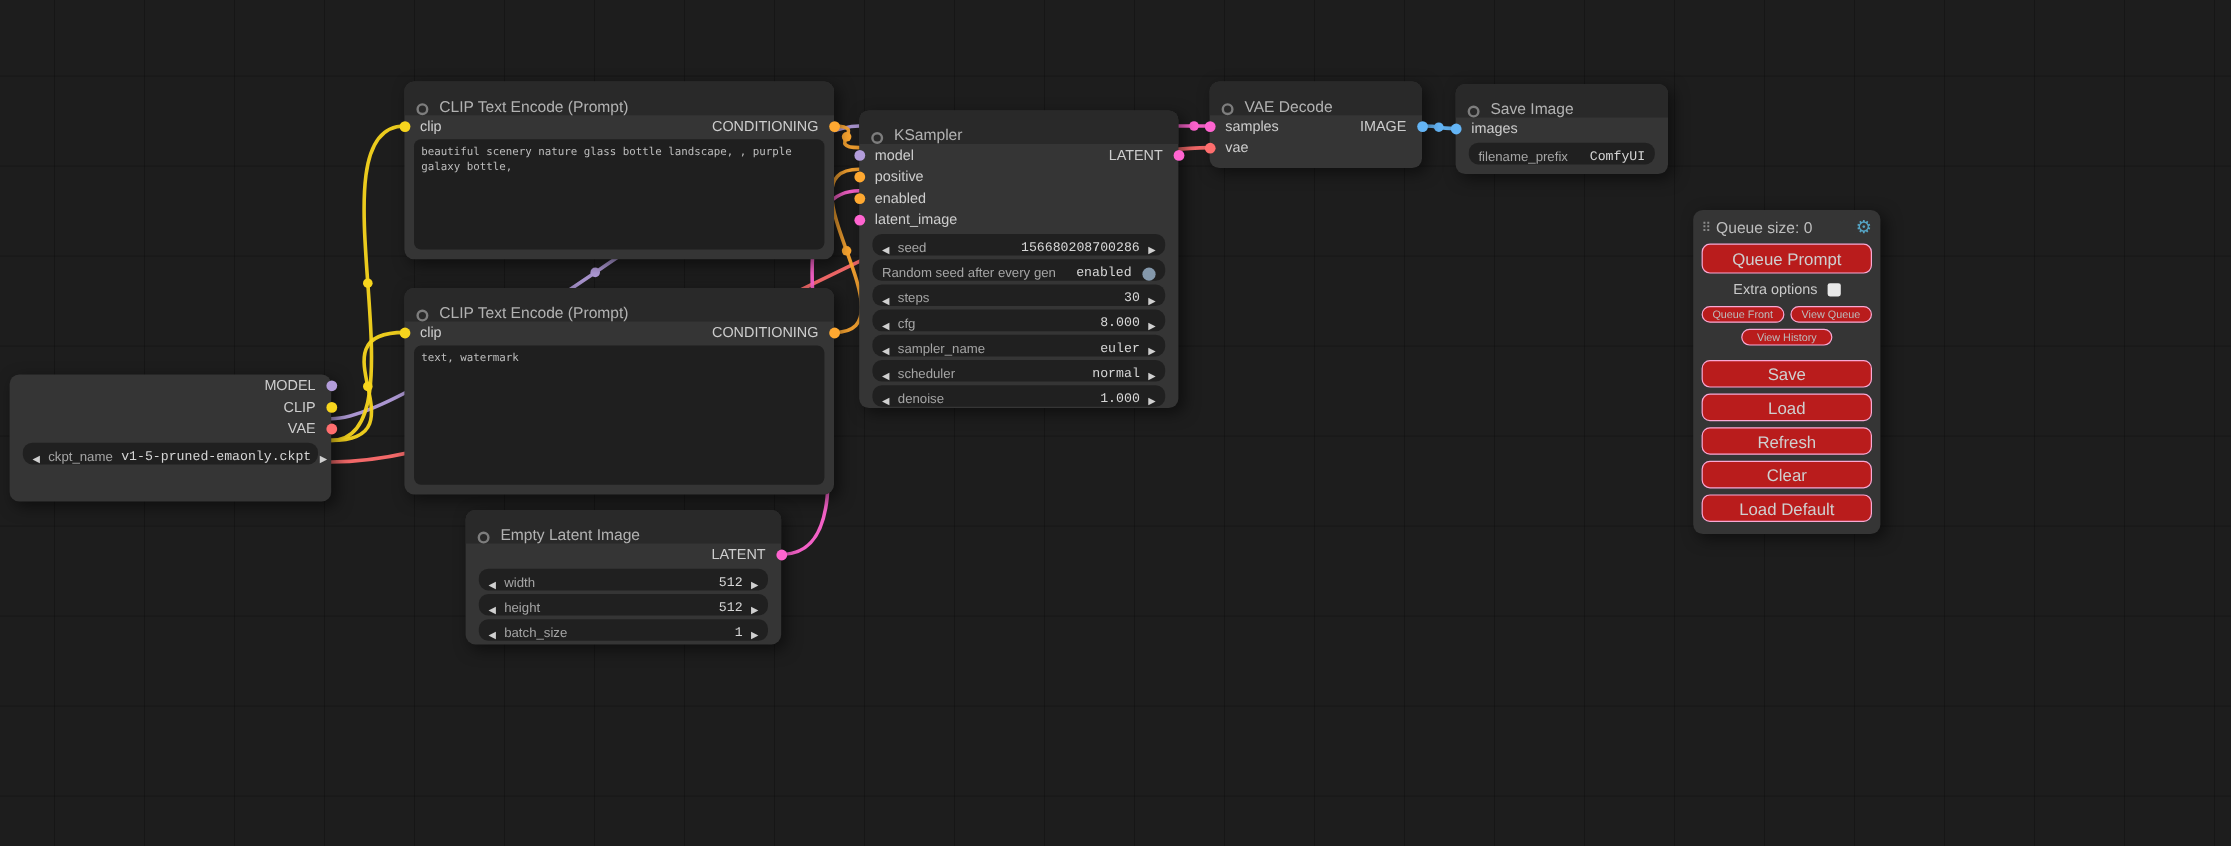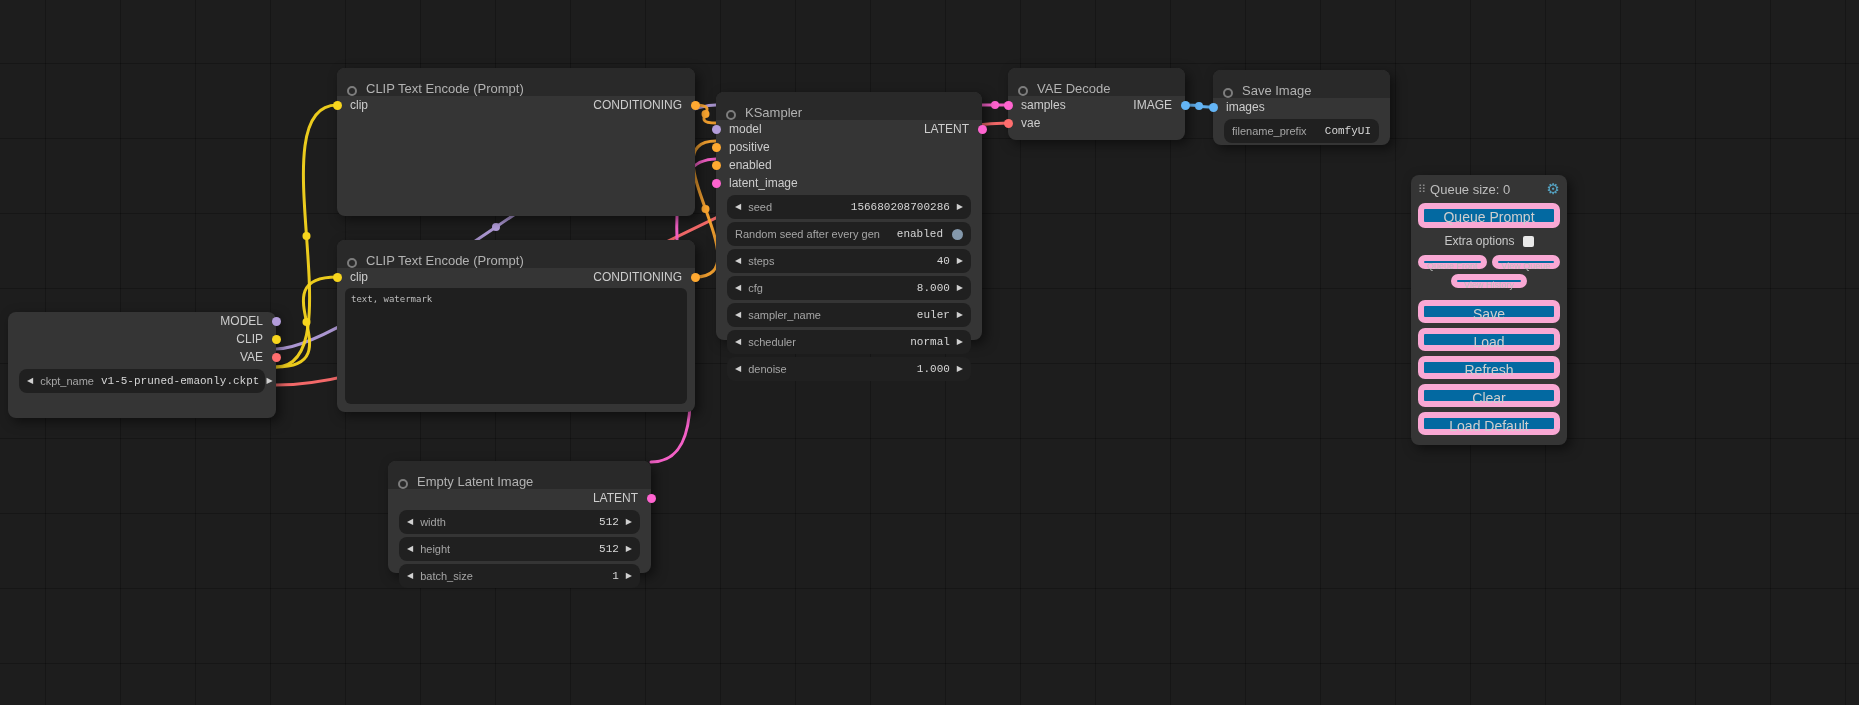--- a/index.html
+++ b/index.html
@@ -34,21 +34,21 @@
 
   .row { position:relative; height:18px; }
   .pin { position:absolute; top:50%; width:9px; height:9px; margin-top:-4.5px; border-radius:50%; z-index:3; }
   .pin.in  { left:-4.5px; }
   .pin.out { right:-4.5px; }
   .slot-label-in  { position:absolute; left:13px;  top:50%; transform:translateY(-50%); font-size:12px; color:#cdcdcd; white-space:nowrap; }
   .slot-label-out { position:absolute; right:13px; top:50%; transform:translateY(-50%); font-size:12px; color:#cdcdcd; white-space:nowrap; }
 
   .widget {
     height:18px; margin:3px 11px; background:#202020; border-radius:8px;
-    display:flex; align-items:center; padding:12px 8px; gap:7px;
+    display:flex; align-items:flex-end; padding:0 8px; gap:7px;
   }
   .arrow { font-family:"DejaVu Sans", sans-serif; font-size:8px; color:#d0d0d0; line-height:1; }
   .wlabel { font-size:11px; color:#a5a5a5; white-space:nowrap; }
   .wvalue { font-size:11px; color:#d6d6d6; margin-left:auto; white-space:nowrap;font-family:Liberation Mono, monospace; }
   .toggle-dot { width:11px; height:11px; border-radius:50%; flex:none; margin-left:2px; }
 
   .textbox {
     margin:2px 8px 8px; background:#1f1f1f; border-radius:6px; padding:5px 6px;
     font-family:"DejaVu Sans Mono", monospace; font-size:9px; line-height:13px;
     color:#bdbdbd; white-space:pre-wrap; word-wrap:break-word; overflow:hidden;
@@ -57,21 +57,21 @@
   .menu {
     position:absolute; left:1411px; top:175px; width:156px; z-index:5;
     background:#353535; border-radius:8px; box-shadow:4px 4px 12px rgba(0,0,0,0.5);
     padding:7px 7px 10px;
   }
   .menu-header { display:flex; align-items:center; margin-bottom:6px; }
   .drag-handle { font-family:"DejaVu Sans", sans-serif; color:#8a8a8a; font-size:11px; margin-right:4px; cursor:grab; }
   .queue-size { flex:1; text-align:left; font-size:13px; color:#bdbdbd; }
   .gear { font-family:"DejaVu Sans", sans-serif; font-size:15px; cursor:pointer; line-height:1; }
   .btn {
-    display:block; width:100%; background:#0369a1; border:6px solid #f9a8d4;
+    display:block; width:100%; background:#b91c1c; border:1px solid #f9a8d4;
     border-radius:7px; color:#cfcfcf; font-family:inherit; cursor:pointer; padding:0;
   }
   .btn.queue { height:25px; font-size:14px; margin-bottom:6px; }
   .extra-row { display:flex; align-items:center; justify-content:center; gap:8px; font-size:12px; color:#c9c9c9; margin:4px 0 7px; }
   .checkbox { width:11px; height:11px; background:#e9e9e9; border-radius:2px; cursor:pointer; }
   .small-row { display:flex; gap:5px; margin-bottom:5px; }
   .btn.small { flex:1; width:auto; height:14px; font-size:9px; border-radius:7px; color:#bdbdbd; }
   .btn.history { display:block; width:76px; margin:0 auto 8px; height:14px; font-size:9px; border-radius:7px; color:#bdbdbd; }
   .btn.big { height:23px; font-size:14px; margin-top:5px; }
   .btn.first-big { margin-top:12px; }
@@ -127,20 +127,21 @@
     <div class="node-title">
       <span class="collapse-dot"></span>
       <span class="title-text">CLIP Text Encode (Prompt)</span>
     </div>
     <div class="row">
       <span class="pin in" style="background: rgb(247, 213, 29);"></span>
       <span class="slot-label-in">clip</span>
       <span class="slot-label-out">CONDITIONING</span>
       <span class="pin out" style="background: rgb(255, 169, 49);"></span>
     </div>
+    <div class="textbox" style="height:92px;">beautiful scenery nature glass bottle landscape, , purple galaxy bottle,</div>
   </div>
 
   <div class="node" style="left:337px; top:240px; width:358px; height:172px;">
     <div class="node-title">
       <span class="collapse-dot"></span>
       <span class="title-text">CLIP Text Encode (Prompt)</span>
     </div>
     <div class="row">
       <span class="pin in" style="background: rgb(247, 213, 29);"></span>
       <span class="slot-label-in">clip</span>
@@ -180,21 +181,21 @@
       <span class="arrow">▶</span>
     </div>
     <div class="widget">
       <span class="wlabel">Random seed after every gen</span>
       <span class="wvalue">enabled</span>
       <span class="toggle-dot" style="background: rgb(132, 152, 171);"></span>
     </div>
     <div class="widget">
       <span class="arrow">◀</span>
       <span class="wlabel">steps</span>
-      <span class="wvalue">40</span>
+      <span class="wvalue">30</span>
       <span class="arrow">▶</span>
     </div>
     <div class="widget">
       <span class="arrow">◀</span>
       <span class="wlabel">cfg</span>
       <span class="wvalue">8.000</span>
       <span class="arrow">▶</span>
     </div>
     <div class="widget">
       <span class="arrow">◀</span>
@@ -241,21 +242,21 @@
     <div class="row">
       <span class="pin in" style="background: rgb(100, 181, 246);"></span>
       <span class="slot-label-in">images</span>
     </div>
     <div class="widget">
       <span class="wlabel">filename_prefix</span>
       <span class="wvalue">ComfyUI</span>
     </div>
   </div>
 
-  <div class="node" style="left:388px; top:425px; width:263px; height:112px;margin-top:36px;">
+  <div class="node" style="left:388px; top:425px; width:263px; height:112px;">
     <div class="node-title">
       <span class="collapse-dot"></span>
       <span class="title-text">Empty Latent Image</span>
     </div>
     <div class="row">
       <span class="slot-label-out">LATENT</span>
       <span class="pin out" style="background: rgb(255, 100, 208);"></span>
     </div>
     <div class="widget">
       <span class="arrow">◀</span>

